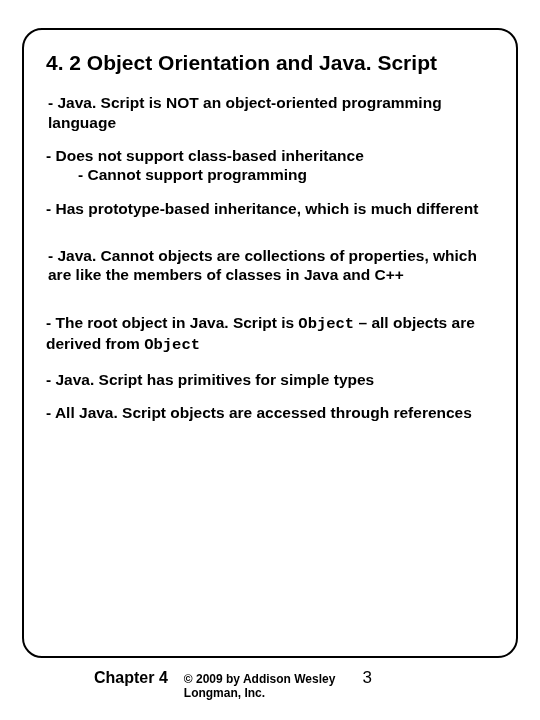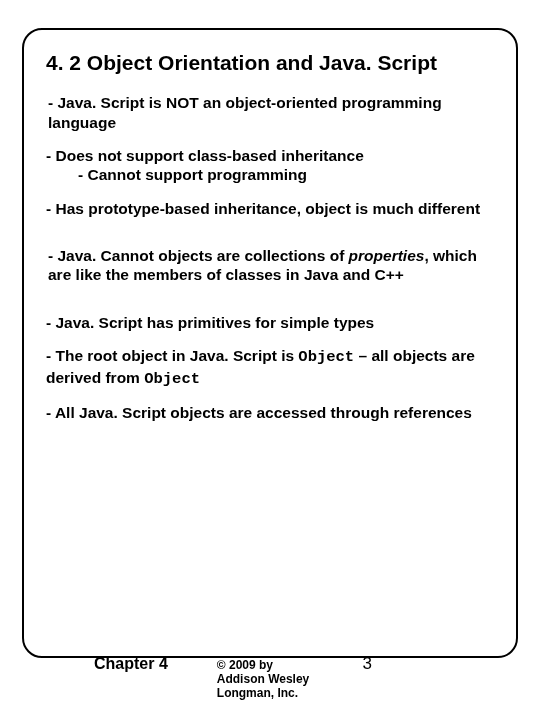--- a/index.html
+++ b/index.html
@@ -28,31 +28,30 @@
   }
   .content {
     font-size: 15.5px;
     font-weight: bold;
     line-height: 1.25;
   }
   .lvl1 { margin-left: 2px; margin-bottom: 14px; }
   .lvl2 { margin-bottom: 14px; }
   .lvl3 { margin-left: 32px; }
   .lvl0 { margin-left: 0; margin-bottom: 14px; }
-  .italic { font-style: italic; }
+  .italic { }
   .mono { font-family: "Courier New", Courier, monospace; font-weight: bold; }
   .footer {
     position: absolute;
     bottom: 20px;
     left: 0;
     width: 432px;
     display: flex;
     align-items: baseline;
     padding: 0 60px 0 94px;
-    gap: 33px;
   }
   .footer .chapter {
     font-weight: bold;
     font-size: 16px;
     margin-right: 16px;
   }
   .footer .copyright {
     font-size: 12px;
     flex: 1;
     font-weight: bold;
@@ -69,31 +68,31 @@
   <div class="title">4. 2 Object Orientation and Java. Script</div>
 
   <div class="content">
     <div class="lvl1">- Java. Script is NOT an object-oriented programming language</div>
 
     <div class="lvl2">
       <span>- Does not support class-based inheritance</span>
       <div class="lvl3">- Cannot support programming</div>
     </div>
 
-    <div class="lvl2" style="margin-bottom:28px;">- Has prototype-based inheritance, object is much different</div>
+    <div class="lvl2" style="margin-bottom:28px;">- Has prototype-based inheritance, which is much different</div>
 
     <div class="lvl1" style="margin-bottom:28px;">
       <span>- Java. Cannot objects are collections of </span><span class="italic">properties</span><span>, which are like the members of classes in Java and C++</span>
     </div>
 
-    <div class="lvl0">- Java. Script has primitives for simple types</div>
-
     <div class="lvl0">
       <span>- The root object in Java. Script is </span><span class="mono">Object</span><span> – all objects are derived from </span><span class="mono">Object</span>
     </div>
+
+    <div class="lvl0">- Java. Script has primitives for simple types</div>
 
     <div class="lvl0">- All Java. Script objects are accessed through references</div>
   </div>
 </div>
 
 <div class="footer">
   <span class="chapter">Chapter 4</span>
   <span class="copyright">© 2009 by Addison Wesley Longman, Inc.</span>
   <span class="pagenum">3</span>
 </div>

